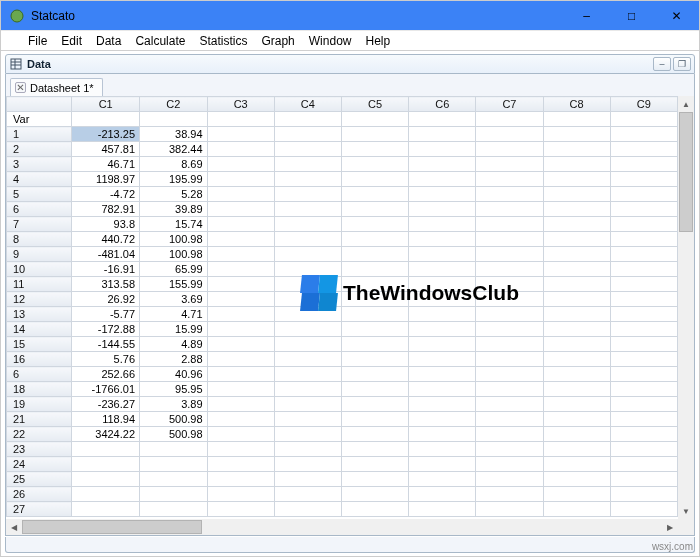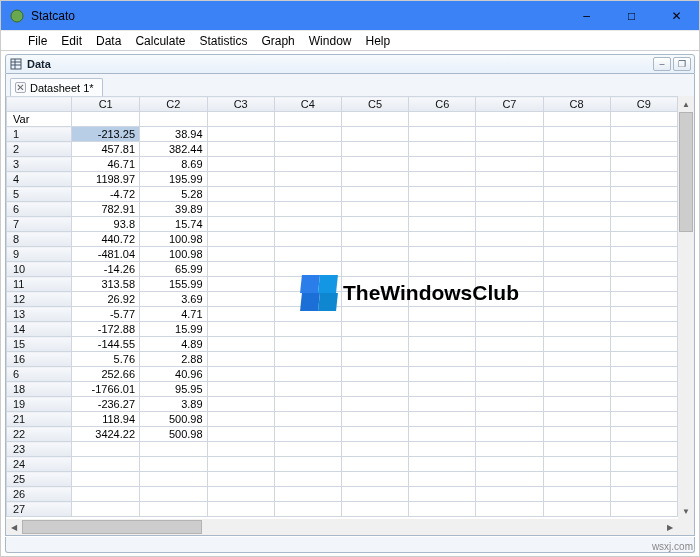--- a/index.html
+++ b/index.html
@@ -344,21 +344,21 @@
             <td class="empty"></td>
             <td class="empty"></td>
             <td class="empty"></td>
             <td class="empty"></td>
             <td class="empty"></td>
             <td class="empty"></td>
             <td class="empty"></td>
           </tr>
           <tr>
             <th class="row-h">10</th>
-            <td>-14.26</td>
+            <td>-16.91</td>
             <td>65.99</td>
             <td class="empty"></td>
             <td class="empty"></td>
             <td class="empty"></td>
             <td class="empty"></td>
             <td class="empty"></td>
             <td class="empty"></td>
             <td class="empty"></td>
           </tr>
           <tr>

